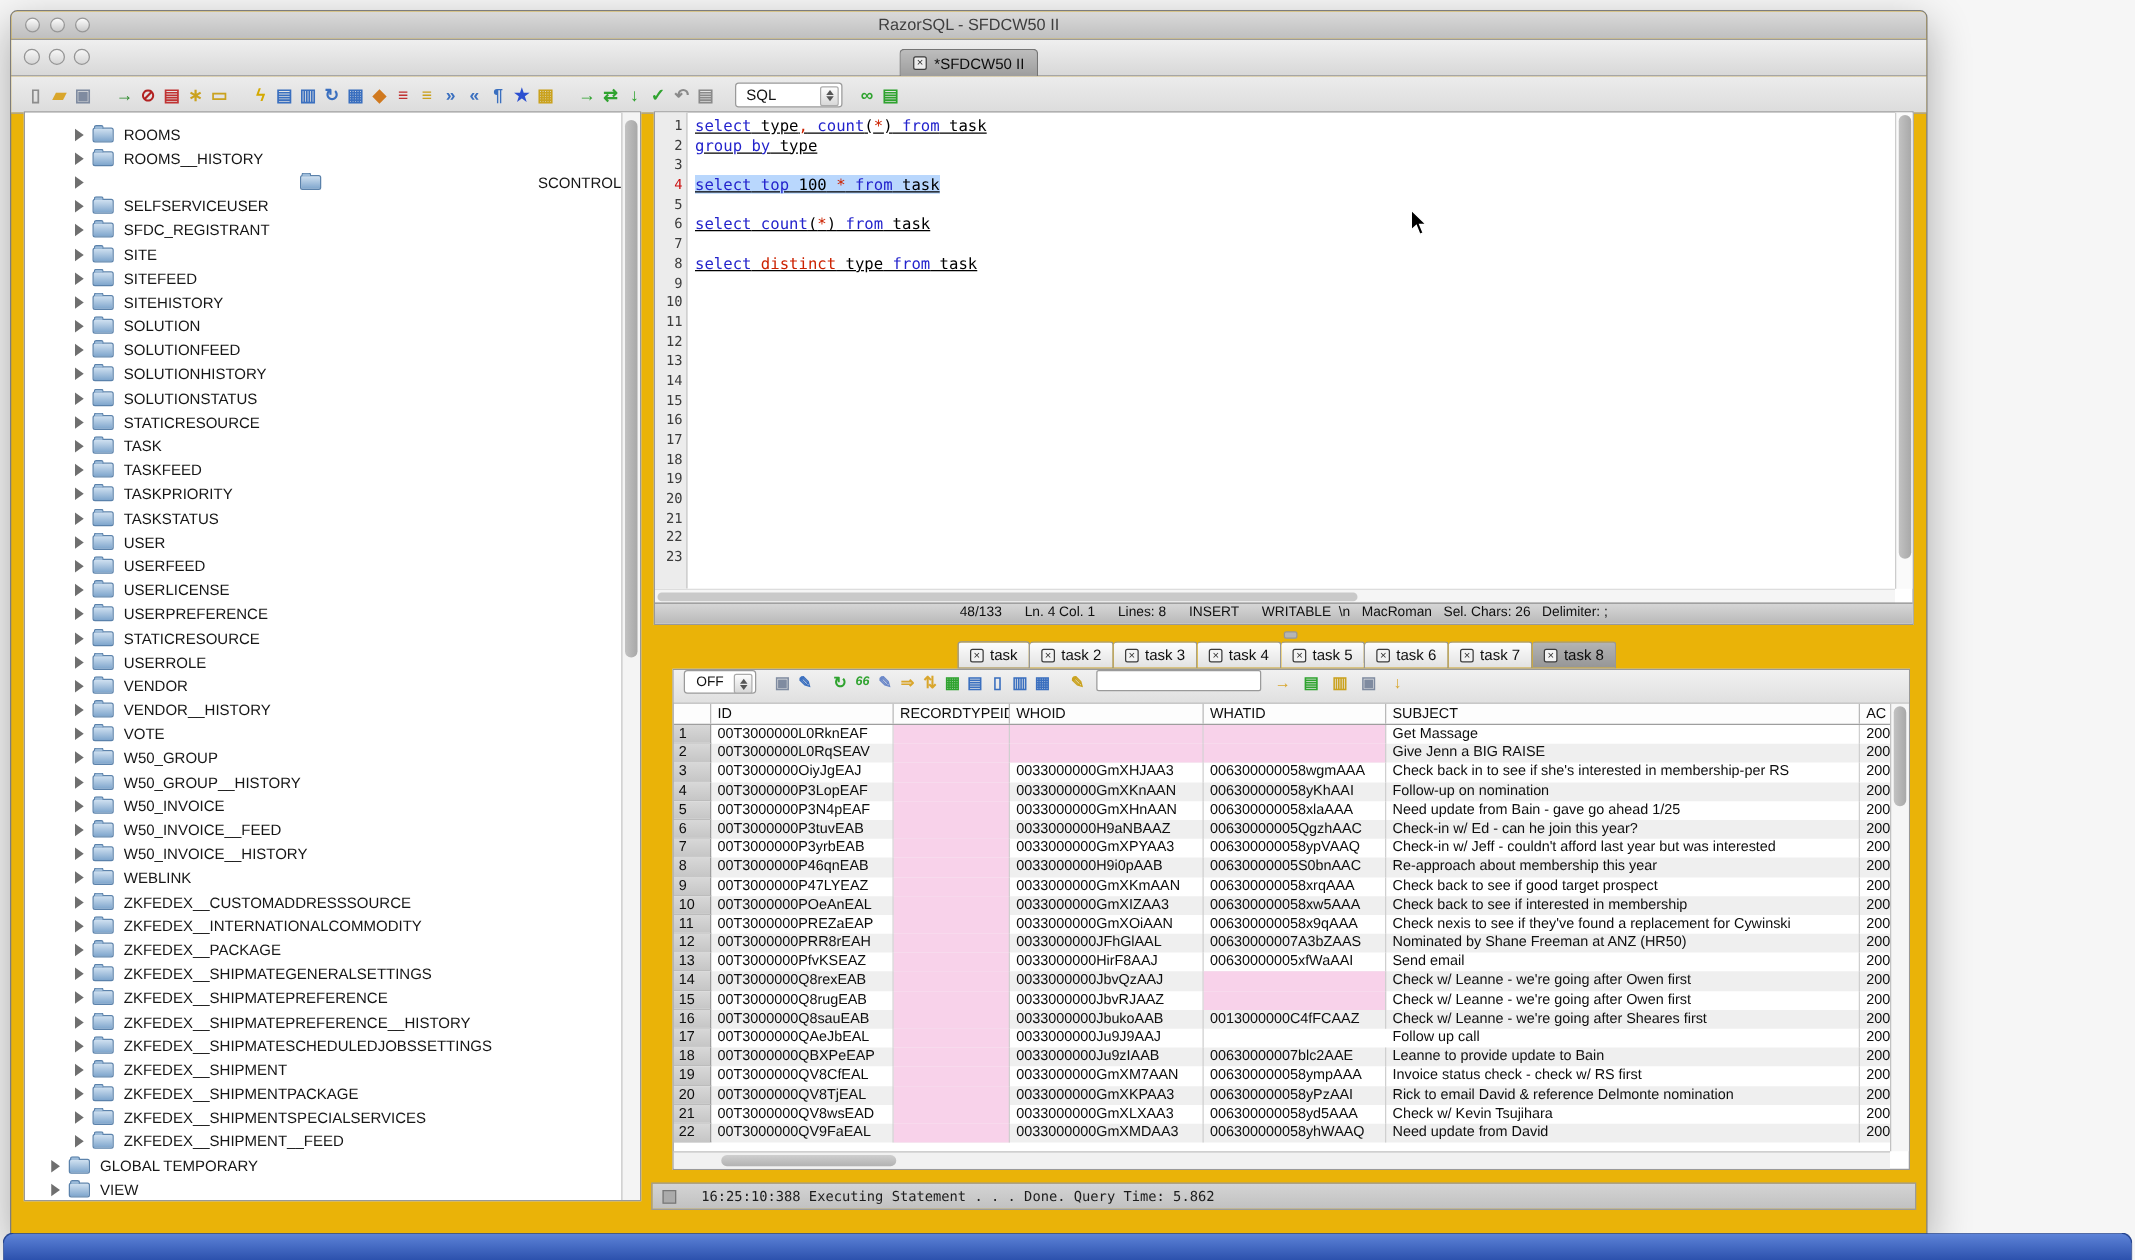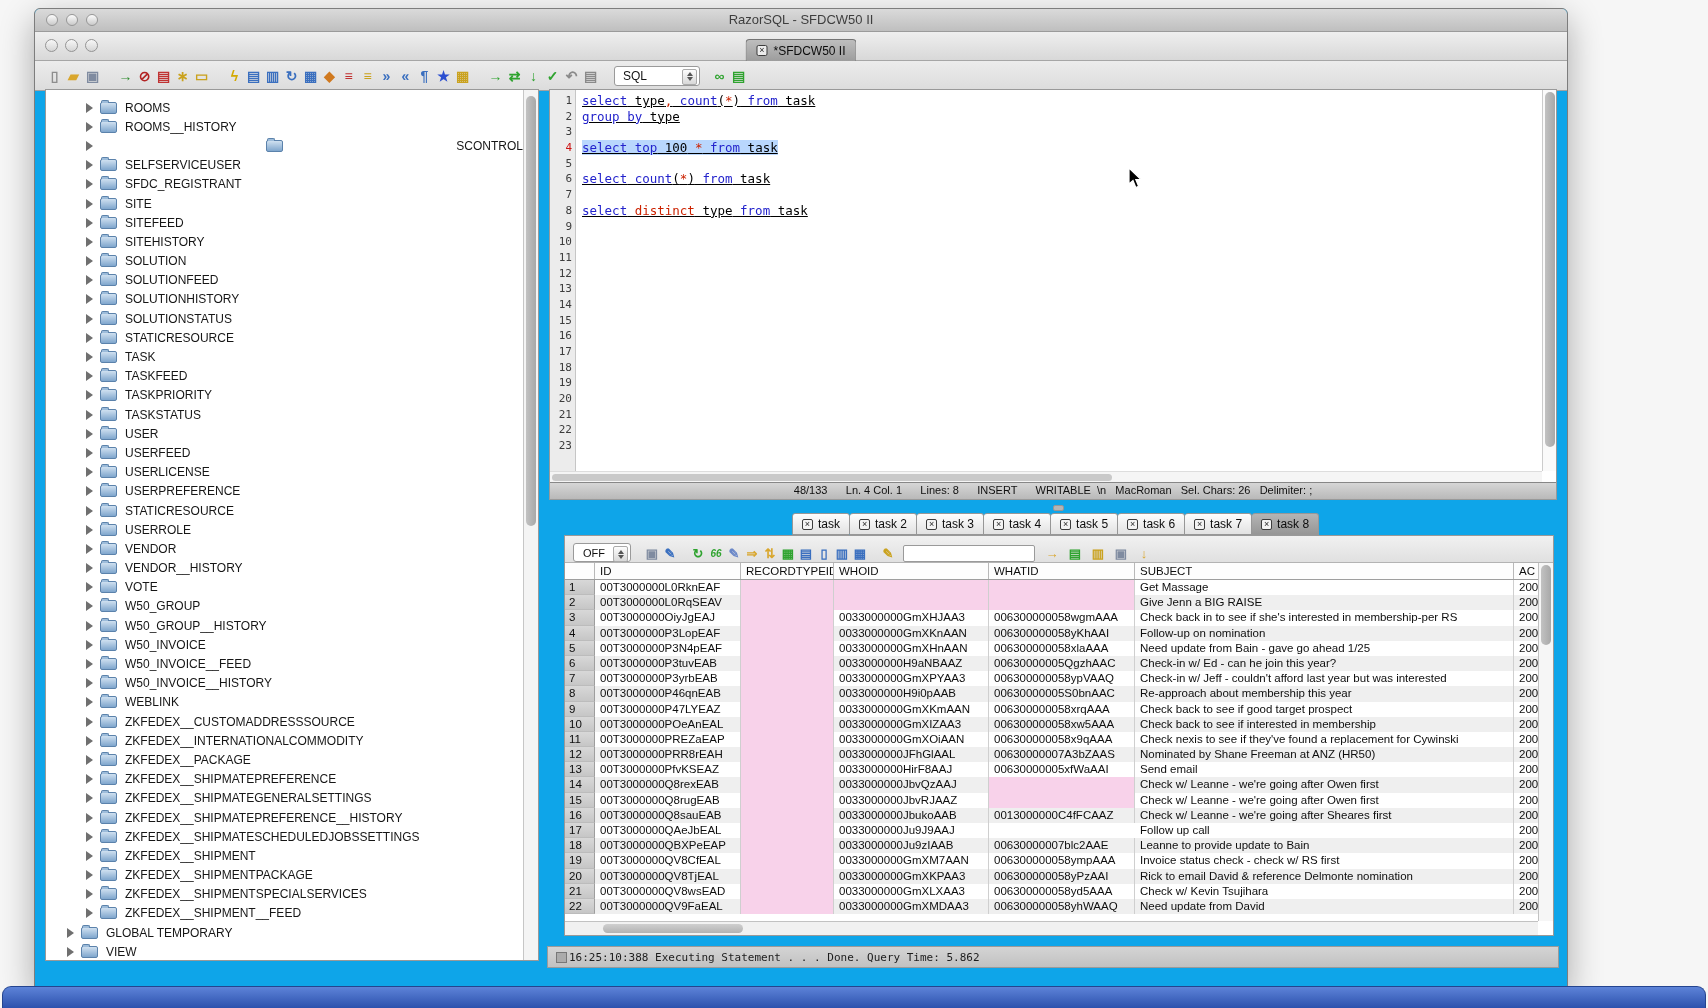--- a/index.html
+++ b/index.html
@@ -1,20 +1,20 @@
 <!DOCTYPE html>
 <html><head>
 <meta charset="utf-8">
 <style>
   html,body{margin:0;padding:0;}
   body{background:#f6f6f6;font-family:"Liberation Sans",sans-serif;-webkit-font-smoothing:antialiased;}
   .screen{position:relative;width:1708px;height:1008px;overflow:hidden;background:#f6f6f6;}
 
   
-  .window{position:absolute;left:34px;top:8px;width:1532px;height:978px;background:#0ea5e9;
+  .window{position:absolute;left:8px;top:8px;width:1532px;height:978px;background:#eab308;
           border:1px solid #7d7d7d;border-radius:6px 6px 0 0;box-shadow:0 12px 34px rgba(0,0,0,.32);}
   .titlebar{height:22px;background:linear-gradient(#dadada,#bfbfbf);border-bottom:1px solid #9b9b9b;
             border-radius:5px 5px 0 0;position:relative;text-align:center;font-size:13px;color:#3e3e3e;line-height:22px;}
   .traffic{position:absolute;top:5px;left:11px;display:flex;gap:8px;}
   .light{width:12px;height:12px;border-radius:50%;background:linear-gradient(#fcfcfc,#cacaca);border:1px solid #979797;box-sizing:border-box;}
   .subbar{height:28px;background:linear-gradient(#efefef,#d8d8d8);border-bottom:1px solid #a6a6a6;position:relative;}
   .traffic2{position:absolute;top:7px;left:10px;display:flex;gap:7px;}
   .light2{width:13px;height:13px;border-radius:50%;background:linear-gradient(#f7f7f7,#d5d5d5);border:1px solid #949494;box-sizing:border-box;}
   .doc-tab{position:absolute;left:50%;transform:translateX(-50%);bottom:-1px;height:21px;padding:0 10px;
            background:linear-gradient(#bdbdbd,#9d9d9d);border:1px solid #747474;border-bottom:none;
@@ -69,21 +69,21 @@
 
   .task-tabs{position:absolute;left:245px;top:424px;height:23px;display:flex;}
   .rtab{height:22px;padding:0 9px;display:flex;align-items:center;gap:5px;font-size:12px;color:#0d0d0d;
         background:linear-gradient(#fdfdfd,#e2e2e2);border:1px solid #979797;border-left:none;border-radius:3px 3px 0 0;box-sizing:border-box;}
   .rtab:first-child{border-left:1px solid #979797;}
   .rtab.active{background:linear-gradient(#b4b4b4,#969696);}
   .rtab .boxx{width:11px;height:11px;background:#f3f3f3;}
 
   .results-frame{position:absolute;left:17px;top:446px;width:990px;height:401px;background:#fff;border:1px solid #999;box-sizing:border-box;}
   .results-toolbar{height:27px;background:linear-gradient(#f1f1f1,#e0e0e0);border-bottom:1px solid #b3b3b3;
-                   display:flex;align-items:flex-end;padding:0 8px;box-sizing:border-box;}
+                   display:flex;align-items:flex-start;padding:0 8px;box-sizing:border-box;}
   .limit-select{width:58px;height:19px;background:#fff;border:1px solid #9a9a9a;border-radius:3px;display:flex;align-items:center;
                 font-size:11px;color:#111;position:relative;padding-left:9px;box-sizing:border-box;margin-right:12px;}
   .rti{width:18px;height:18px;display:inline-flex;align-items:center;justify-content:center;font-size:13px;font-weight:bold;}
   .rt-gap{width:10px;}
   .search-input{width:132px;height:17px;border:1px solid #9a9a9a;border-radius:2px;background:#fff;font-size:11px;
                 margin:0 8px 0 6px;padding:0 4px;box-sizing:border-box;font-family:"Liberation Sans",sans-serif;}
 
   .grid{position:absolute;left:0;top:27px;right:15px;bottom:14px;overflow:hidden;font-size:11.5px;color:#0e0e0e;}
   .g-hdr{display:flex;height:16px;border-bottom:1px solid #9e9e9e;background:#fdfdfd;}
   .g-hc{border-right:1px solid #b9b9b9;padding:0 0 0 5px;box-sizing:border-box;line-height:16px;white-space:nowrap;overflow:hidden;flex:none;}
@@ -92,21 +92,21 @@
   .g-num{flex:none;width:30px;background:linear-gradient(#d8d8d8,#c6c6c6);border-right:1px solid #9e9e9e;border-bottom:1px solid #bcbcbc;
          padding-left:4px;box-sizing:border-box;line-height:15.2px;}
   .g-cell{flex:none;border-right:1px solid #cfcfcf;padding-left:5px;box-sizing:border-box;line-height:15.2px;
           white-space:nowrap;overflow:hidden;}
   .g-null{background:#f8d2ea;}
   .res-vscroll{position:absolute;right:0;top:27px;bottom:14px;width:15px;background:#f6f6f6;border-left:1px solid #c2c2c2;box-sizing:border-box;}
   .res-hscroll{position:absolute;left:0;right:15px;bottom:0;height:14px;background:#f1f1f1;border-top:1px solid #c2c2c2;box-sizing:border-box;}
   .res-hthumb{position:absolute;left:38px;top:2px;width:140px;height:9px;background:linear-gradient(#cfcfcf,#b2b2b2);border-radius:5px;}
 
   .bottom-status{position:absolute;left:0;top:857px;width:1012px;height:22px;background:linear-gradient(#d4d4d4,#c1c1c1);
-                 border:1px solid #9a9a9a;box-sizing:border-box;display:flex;align-items:center;gap:2px;padding:0 8px;
+                 border:1px solid #9a9a9a;box-sizing:border-box;display:flex;align-items:center;gap:20px;padding:0 8px;
                  font-family:"DejaVu Sans Mono",monospace;font-size:11px;color:#1c1c1c;}
   .sq{width:9px;height:9px;background:#ababab;border:1px solid #777;flex:none;}
 
   .dock-strip{position:absolute;left:2px;right:2px;top:986px;height:22px;border-radius:9px 9px 0 0;
               background:linear-gradient(#5d83d8,#2c51ad);border:1px solid #24448f;border-bottom:none;box-sizing:border-box;}
 
   .cursor{position:absolute;left:1128px;top:168px;width:15px;height:22px;z-index:50;}
 </style>
 </head>
 <body>
@@ -354,26 +354,26 @@
             <span>ZKFEDEX__INTERNATIONALCOMMODITY</span>
           </div>
           <div class="tree-row" style="padding-left: 40px;">
             <span class="disc"></span>
             <span class="folder"></span>
             <span>ZKFEDEX__PACKAGE</span>
           </div>
           <div class="tree-row" style="padding-left: 40px;">
             <span class="disc"></span>
             <span class="folder"></span>
+            <span>ZKFEDEX__SHIPMATEGENERALSETTINGS</span>
+          </div>
+          <div class="tree-row" style="padding-left: 40px;">
+            <span class="disc"></span>
+            <span class="folder"></span>
             <span>ZKFEDEX__SHIPMATEPREFERENCE</span>
-          </div>
-          <div class="tree-row" style="padding-left: 40px;">
-            <span class="disc"></span>
-            <span class="folder"></span>
-            <span>ZKFEDEX__SHIPMATEGENERALSETTINGS</span>
           </div>
           <div class="tree-row" style="padding-left: 40px;">
             <span class="disc"></span>
             <span class="folder"></span>
             <span>ZKFEDEX__SHIPMATEPREFERENCE__HISTORY</span>
           </div>
           <div class="tree-row" style="padding-left: 40px;">
             <span class="disc"></span>
             <span class="folder"></span>
             <span>ZKFEDEX__SHIPMATESCHEDULEDJOBSSETTINGS</span>

